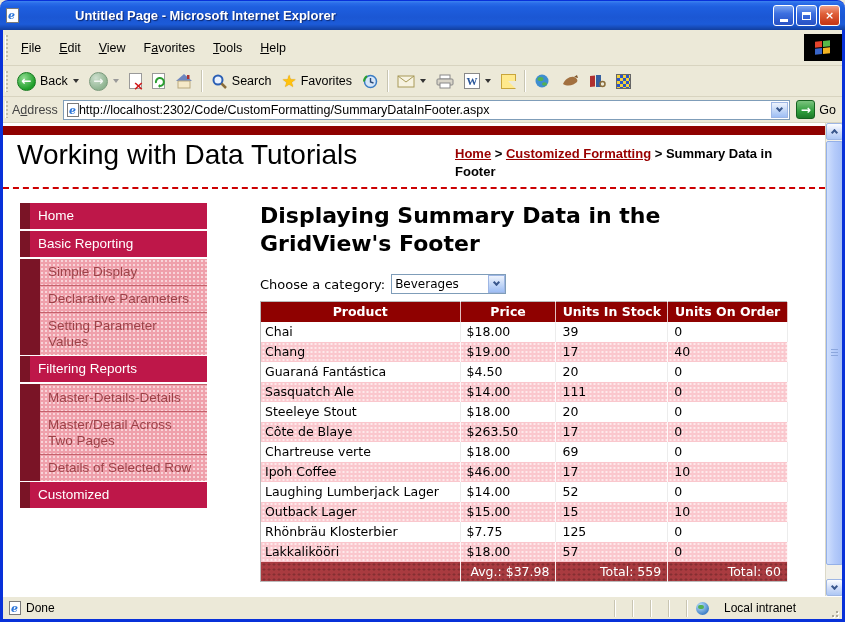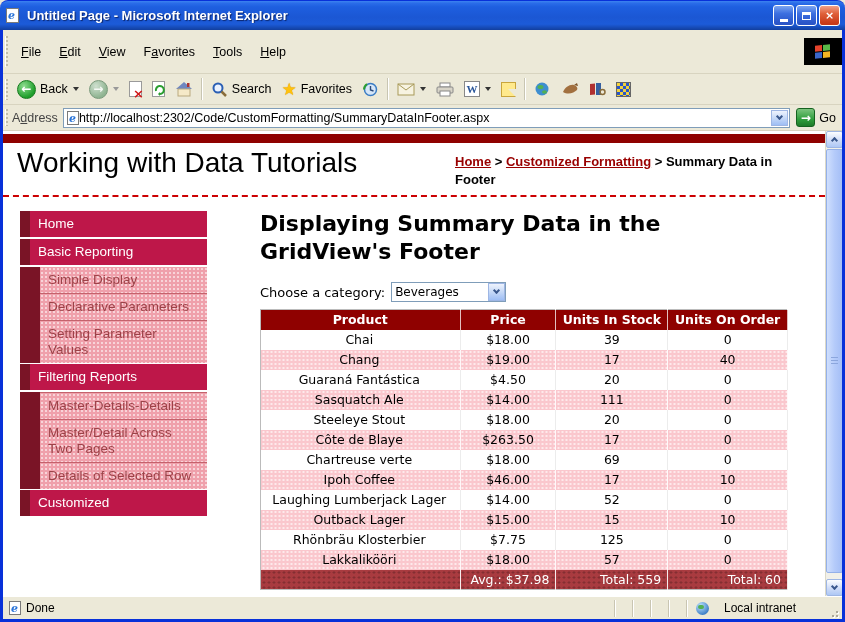--- a/index.html
+++ b/index.html
@@ -9,33 +9,33 @@
   .window { position:absolute; inset:0; display:flex; flex-direction:column; }
 
   
   .titlebar { height:30px; border-radius:8px 8px 0 0; display:flex; align-items:center; padding:0 5px 0 6px;
     background:linear-gradient(180deg,#3c83f0 0%,#2a6ce8 8%,#1e5fe0 20%,#1b57d4 55%,#1c5bd8 80%,#123f9e 100%);
     border-top:1px solid #0831D9; }
   .title-icon { width:16px; height:16px; margin-right:5px; position:relative; flex:0 0 auto; }
   .doc-icon { display:inline-block; width:13px; height:15px; background:#fff; border:1px solid #7a7a7a; position:relative; }
   .doc-icon .e { position:absolute; left:1px; top:0px; font:bold 11px "DejaVu Serif",serif; color:#2a74d8; font-style:italic; }
   .title-text { color:#fff; font-weight:bold; font-size:13px; text-shadow:1px 1px 1px #0A246A; flex:1;
-    white-space:nowrap; overflow:hidden; }
+    white-space:nowrap; overflow:hidden;margin-left:48px; }
   .winbtns { display:flex; gap:2px; }
   .winbtn { width:21px; height:21px; border-radius:3px; border:1px solid #fff; display:flex; align-items:center; justify-content:center;
     background:linear-gradient(180deg,#7ba4f0 0%,#3c6fe0 40%,#2a55c8 90%); color:#fff; font:bold 11px "DejaVu Sans",sans-serif; }
   .winbtn.close { background:linear-gradient(180deg,#f0a088 0%,#e0603a 40%,#c83a18 90%); }
   .winbtn .min-glyph { width:8px; height:3px; background:#fff; margin-top:9px; }
   .winbtn .max-glyph { width:9px; height:8px; border:1px solid #fff; border-top:3px solid #fff; }
 
   
   .bar { background:#ECE9D8; display:flex; align-items:center; border-bottom:1px solid #d8d4c0; }
   .grip { width:3px; height:70%; margin:0 4px 0 2px;
     background:repeating-linear-gradient(180deg,#c1beab 0 2px,transparent 2px 4px); border-left:1px solid #fff; }
-  .menubar { height:44px; padding-right:0; }
+  .menubar { height:36px; padding-right:0; }
   .menu-item { padding:4px 9px; font-size:12.5px; color:#000; }
   .menu-item u { text-decoration:underline; }
   .menubar-spacer { flex:1; }
   .winlogo-box { width:38px; height:27px; background:#000; display:flex; align-items:center; justify-content:center; }
   .winflag { width:16px; height:14px; display:grid; grid-template-columns:7px 7px; grid-template-rows:6px 6px; gap:1px; transform:skewY(-6deg); }
   .winflag i:nth-child(1){background:#e4442c;} .winflag i:nth-child(2){background:#59b849;}
   .winflag i:nth-child(3){background:#3a66c8;} .winflag i:nth-child(4){background:#f2b423;}
 
   .toolbar { height:31px; }
   .tb-btn { display:flex; align-items:center; gap:4px; padding:2px 5px; font-size:12.5px; color:#000; border-radius:3px; }
@@ -102,22 +102,22 @@
   .select-value { flex:1; font-size:12px; padding-left:3px; font-family:"DejaVu Sans",sans-serif; }
   .select-arrow { width:17px; height:18px; background:linear-gradient(180deg,#eef3fd,#c6d9f7 50%,#9ebef5); border:1px solid #9EB6E4;
     display:flex; align-items:center; justify-content:center; }
 
   table.grid { border-collapse:collapse; margin-top:7px; width:528px; font-family:"DejaVu Sans",sans-serif; font-size:12.5px;
     border:1px solid #bbb; }
   table.grid col.c-product { width:200px; } table.grid col.c-price { width:96px; }
   table.grid col.c-stock { width:112px; } table.grid col.c-order { width:120px; }
   table.grid th { background:#8F0100; color:#fff; font-weight:bold; text-align:center; padding:2px 4px; border-right:1px solid rgba(255,255,255,.75); height:20px; }
   table.grid td { padding:2px 6px; height:20px; border-right:1px solid #ececec; }
-  table.grid td.product { text-align:center; padding-left:4px; }
-  table.grid td.num { text-align:center; }
+  table.grid td.product { text-align:left; padding-left:4px; }
+  table.grid td.num { text-align:left; }
   tr.alt td { background:#FAC7CD; background-image:radial-gradient(rgba(255,255,255,.6) 1px, transparent 1.2px); background-size:4px 4px;
     border-right:1px solid rgba(255,255,255,.85); }
   tr.foot td { background:#A93B40; color:#fff; text-align:right; border-right:1px solid rgba(255,255,255,.9);
     background-image:radial-gradient(rgba(0,0,0,.22) 1px, transparent 1.2px); background-size:5px 5px; }
 
   
   .scrollbar { position:absolute; top:0; right:0; bottom:0; width:17px; background:#f1f0e9;
     border-left:1px solid #dcd9c8; display:block; }
   .sb-btn { position:absolute; left:0; width:17px; height:17px; background:linear-gradient(180deg,#fdfeff,#cfdcf8 55%,#aec8f5);
     border:1px solid #9EB6E4; border-radius:2px; display:flex; align-items:center; justify-content:center; }

